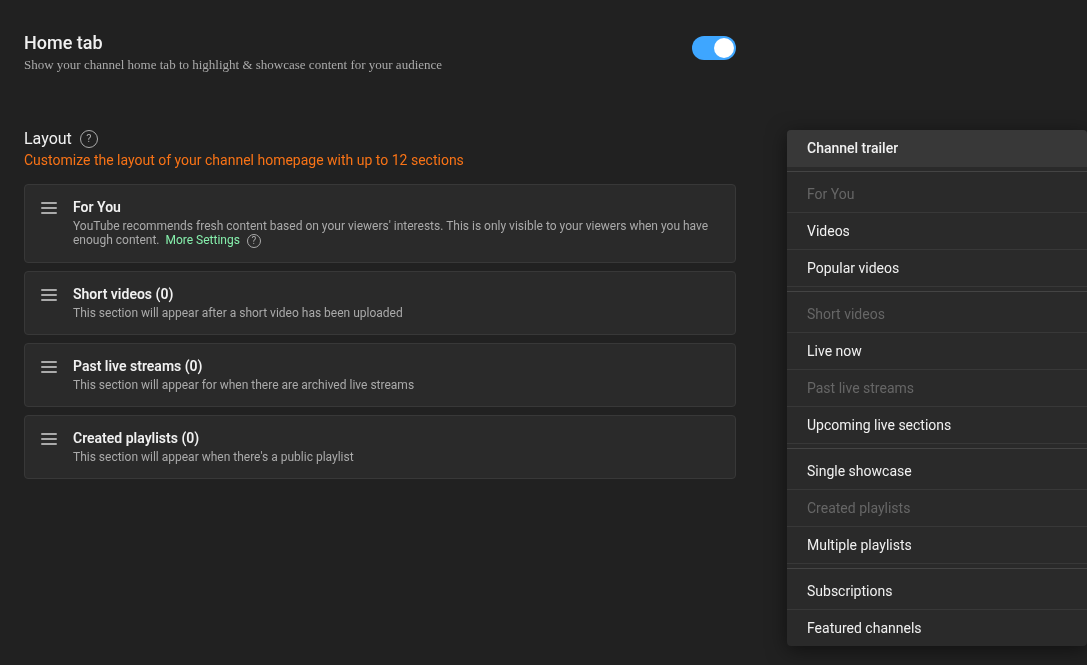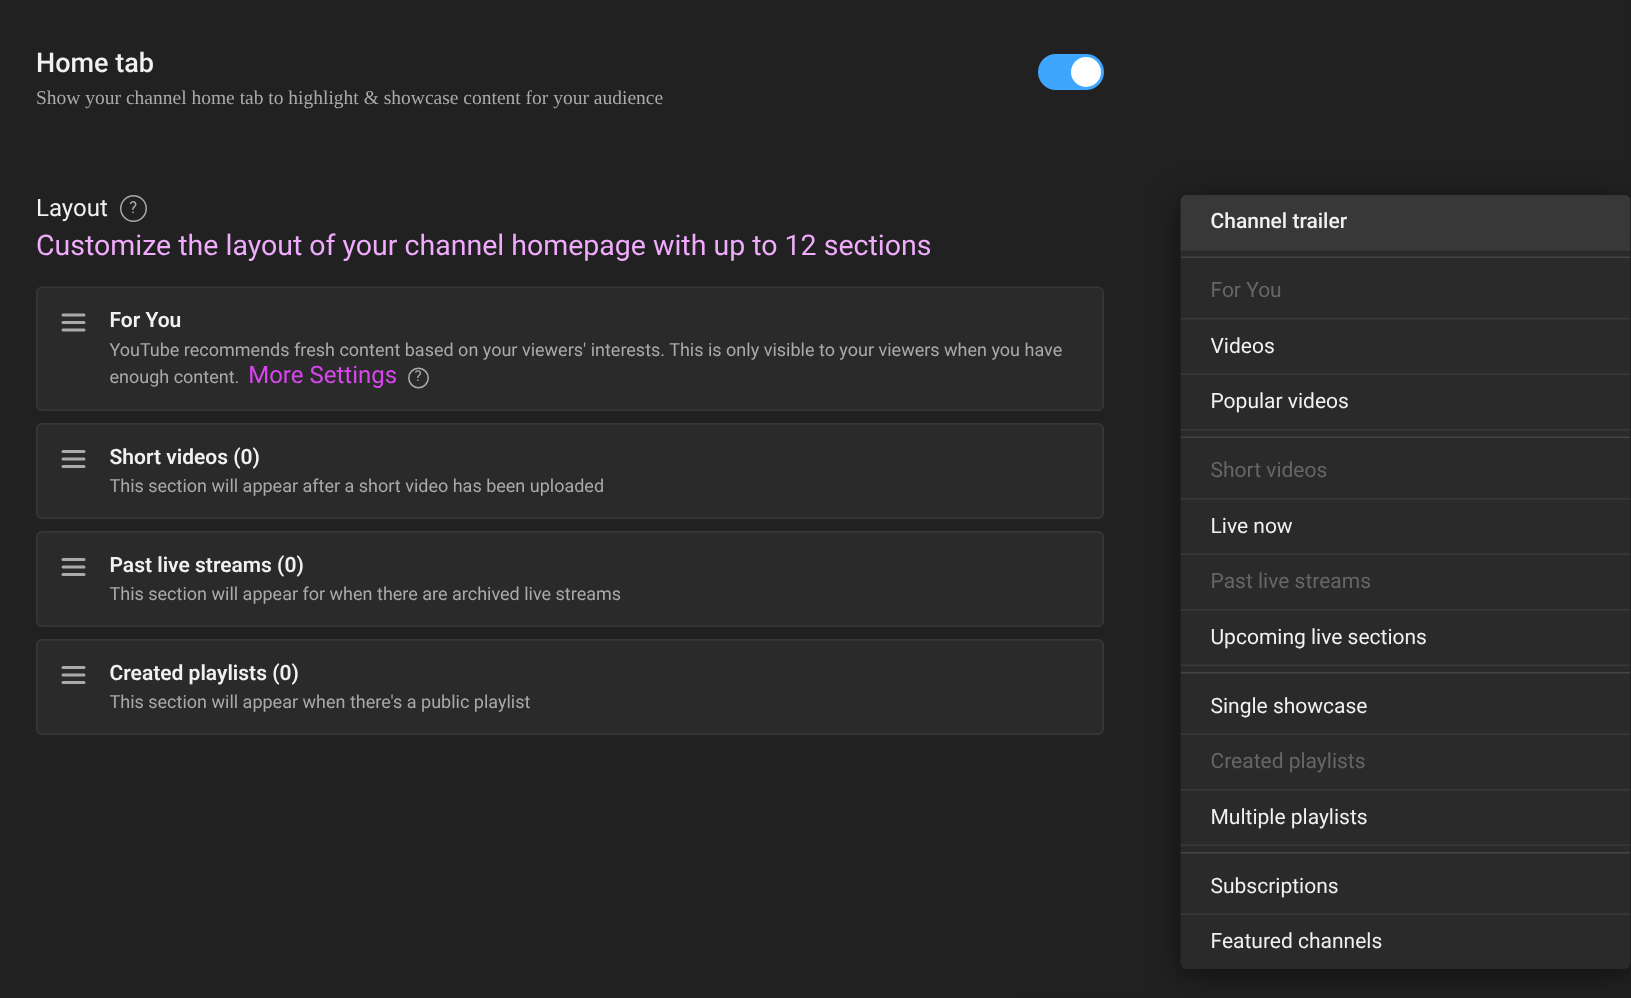--- a/index.html
+++ b/index.html
@@ -87,22 +87,22 @@
       border: 1px solid #aaa;
       display: inline-flex;
       align-items: center;
       justify-content: center;
       font-size: 11px;
       color: #aaa;
       cursor: pointer;
       flex-shrink: 0;
     }
     .layout-desc {
-      font-size: 19px;
-      color: #f0abfc;
+      font-size: 14px;
+      color: #f97316;
       margin-bottom: 16px;
     }
 
     .section-row {
       background: #2a2a2a;
       border: 1px solid #383838;
       border-radius: 4px;
       padding: 14px 16px;
       margin-bottom: 8px;
       display: flex;
@@ -131,23 +131,23 @@
       font-size: 14px;
       font-weight: 600;
       color: #f1f1f1;
       margin-bottom: 4px;
     }
     .row-desc {
       font-size: 12px;
       color: #aaa;
     }
     .more-settings-link {
-      color: #d946ef;
+      color: #86efac;
       text-decoration: none;
-      font-size: 16px;
+      font-size: 12px;
     }
 
     
     .dropdown-overlay {
       position: absolute;
       top: 130px;
       right: 0;
       width: 300px;
       background: #2a2a2a;
       border-radius: 4px;

